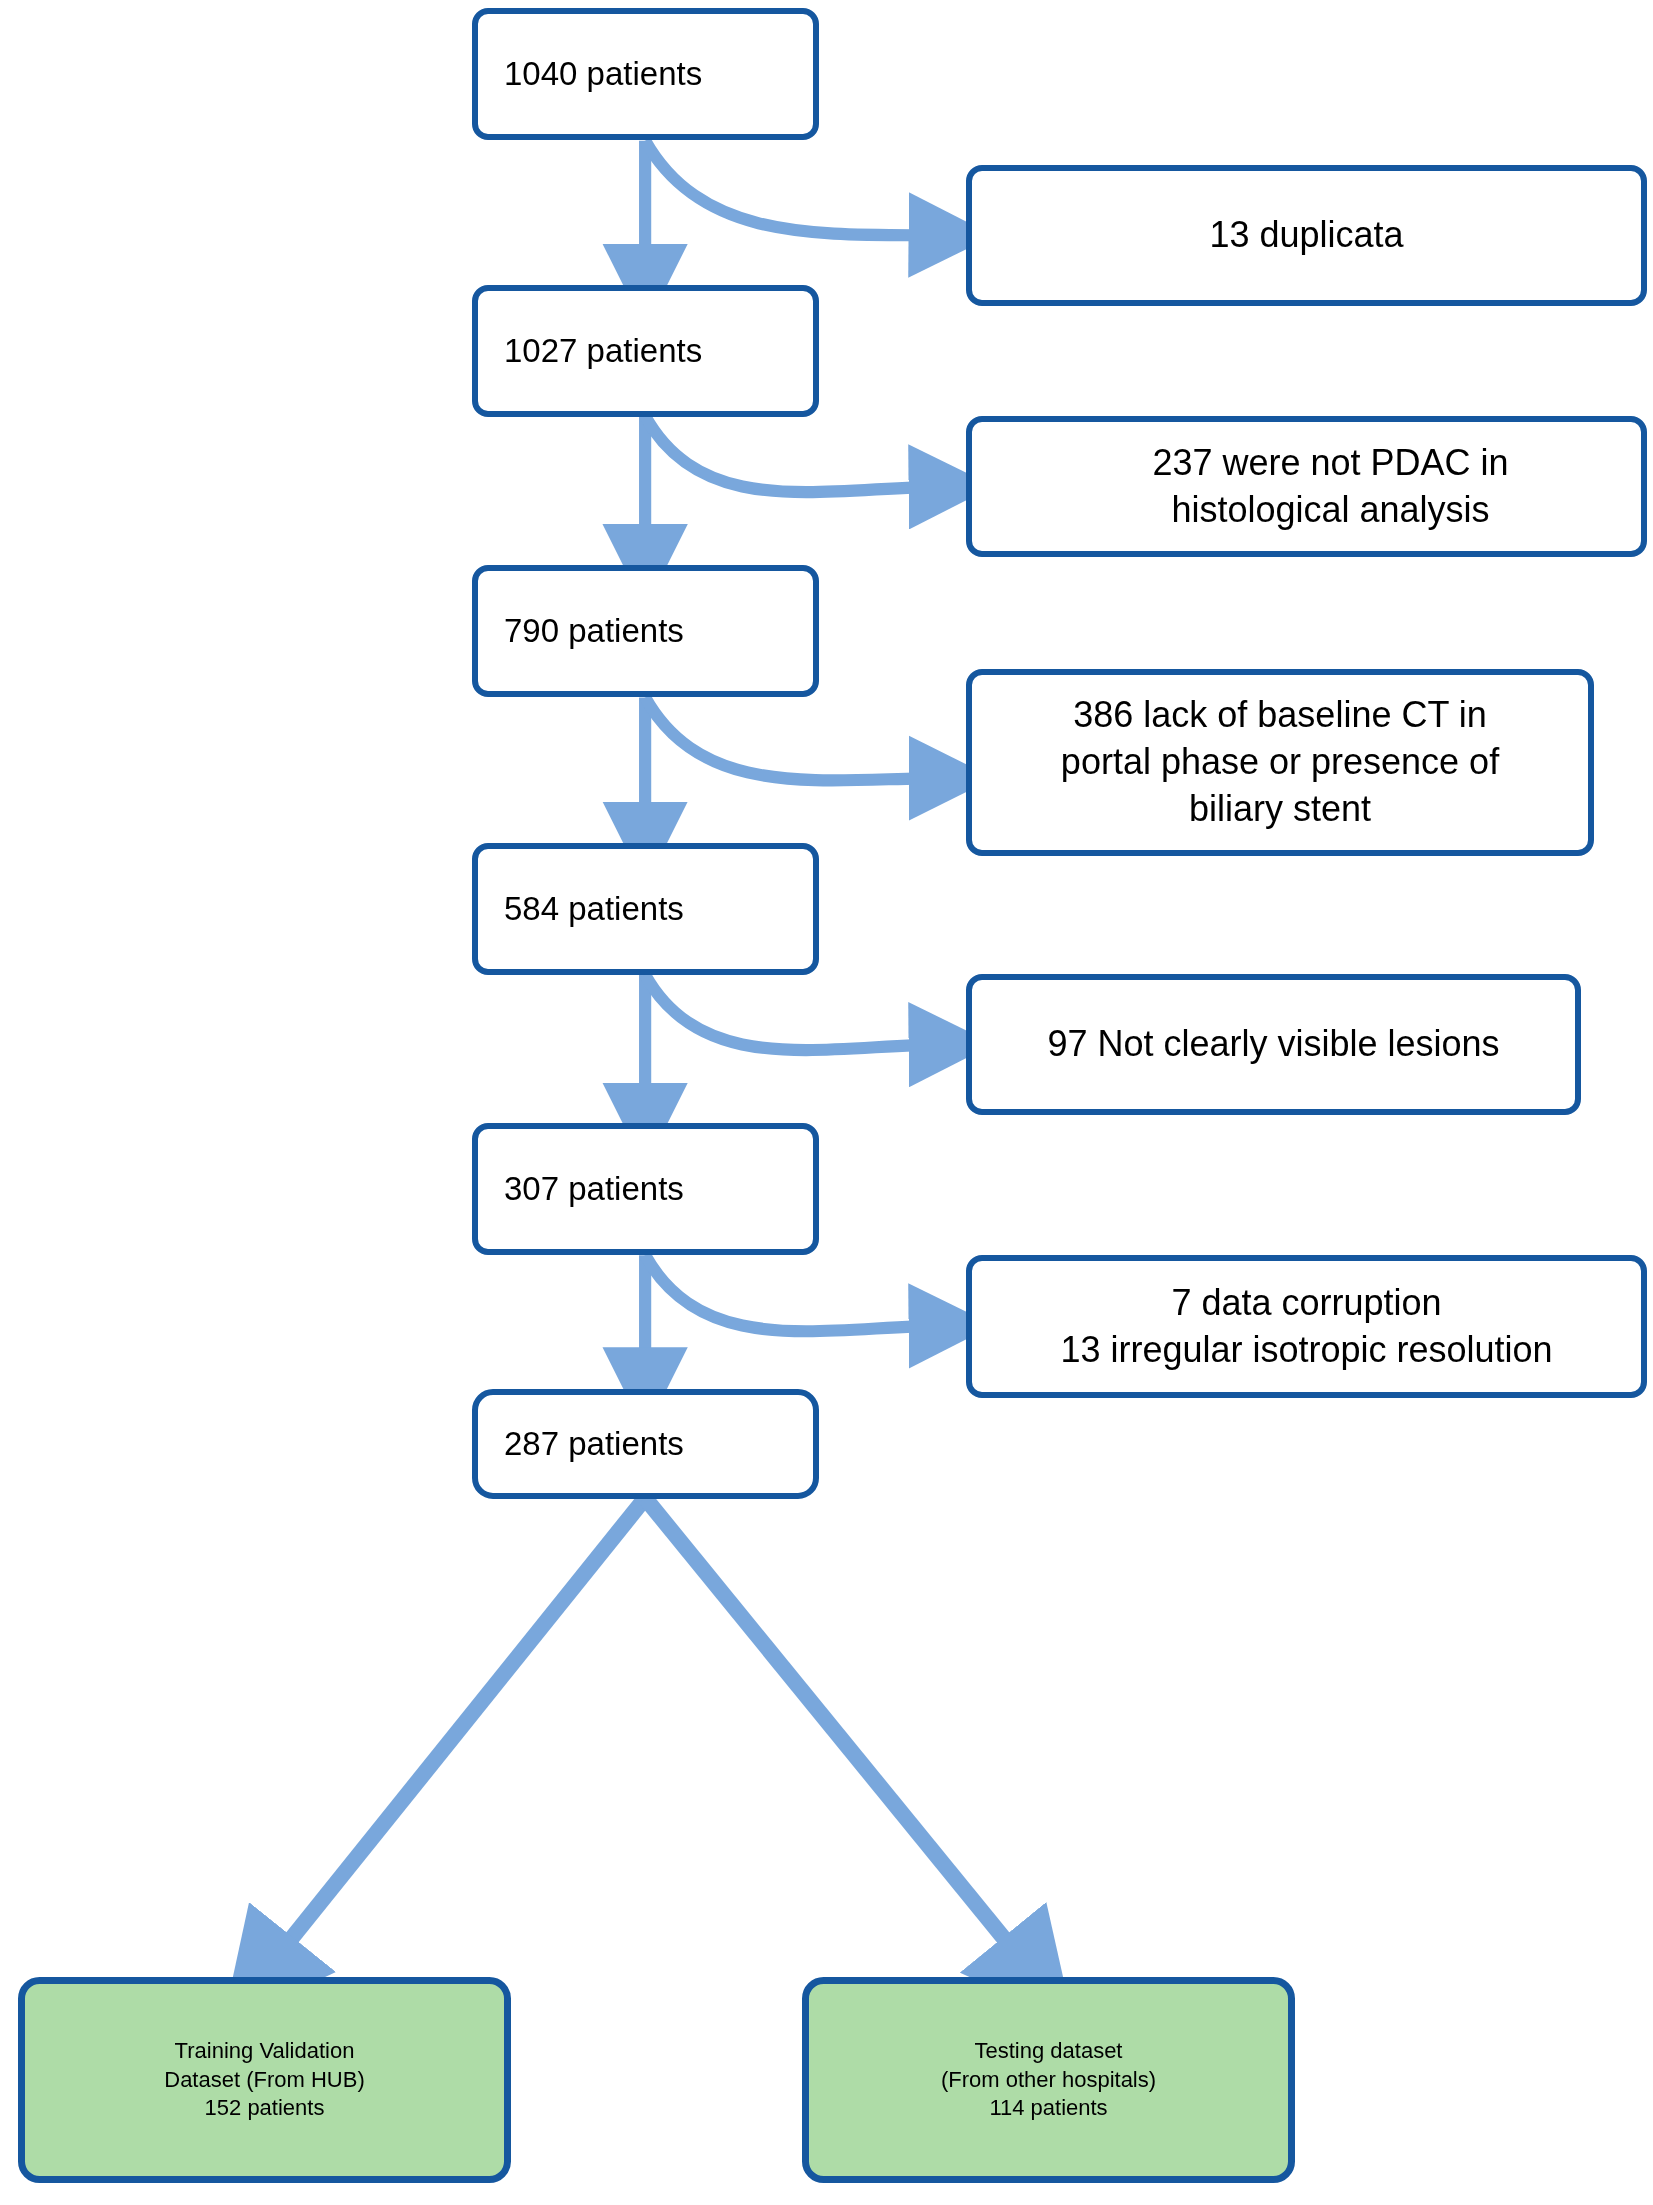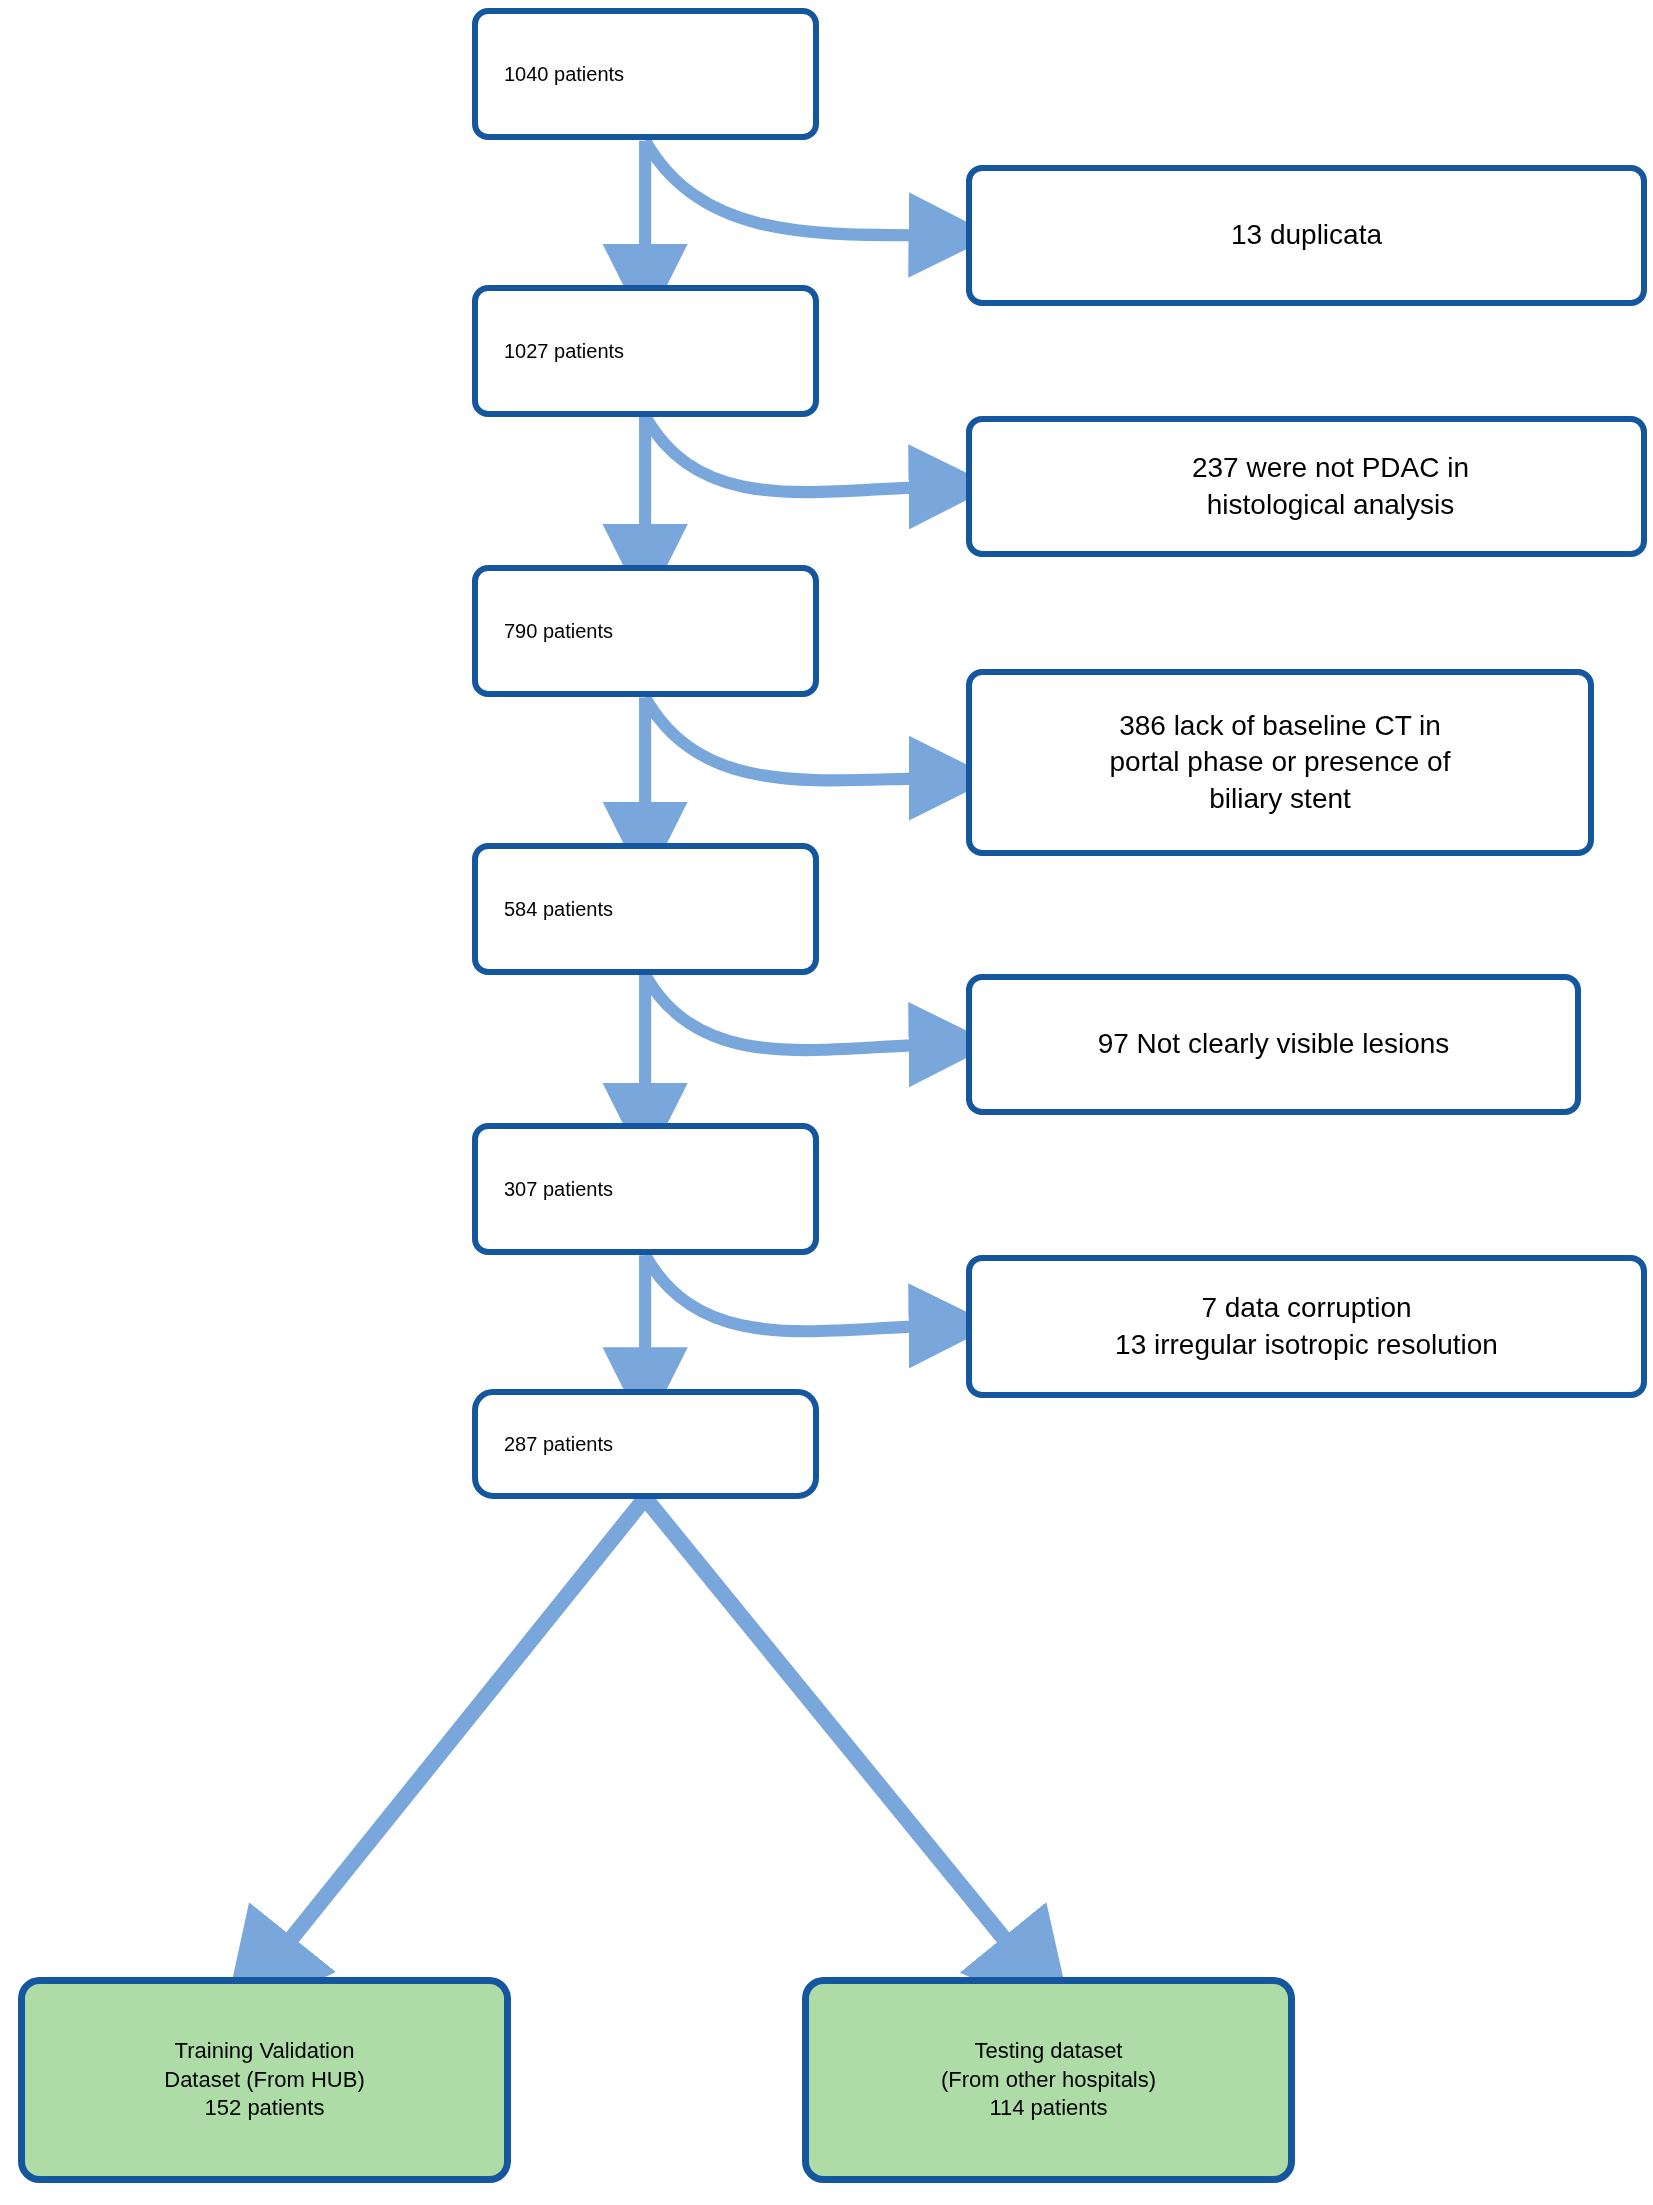--- a/index.html
+++ b/index.html
@@ -28,22 +28,22 @@
     align-items:center;
     justify-content:center;
     color:#000000;
     line-height:1.30;
     text-align:center;
     z-index:2;
   }
   .node.green{ background:#AEDCA7; border-radius:21.6px; border-width:7px; }
   .node .txt{ width:100%; padding:0 12.2px; box-sizing:border-box; }
   .main-node .txt{ text-align:left; padding-left:26px; }
-  .fs-main{ font-size:20px; }
-  .fs-side{ font-size:28px; }
+  .fs-main{ font-size:33px; }
+  .fs-side{ font-size:36px; }
   .fs-leaf{ font-size:22px; }
   .ln{ display:block; }
 </style>
 </head>
 <body>
 
 <div id="stage">
 
   <svg id="wires" viewBox="0 0 3528 4704">
     <defs>

